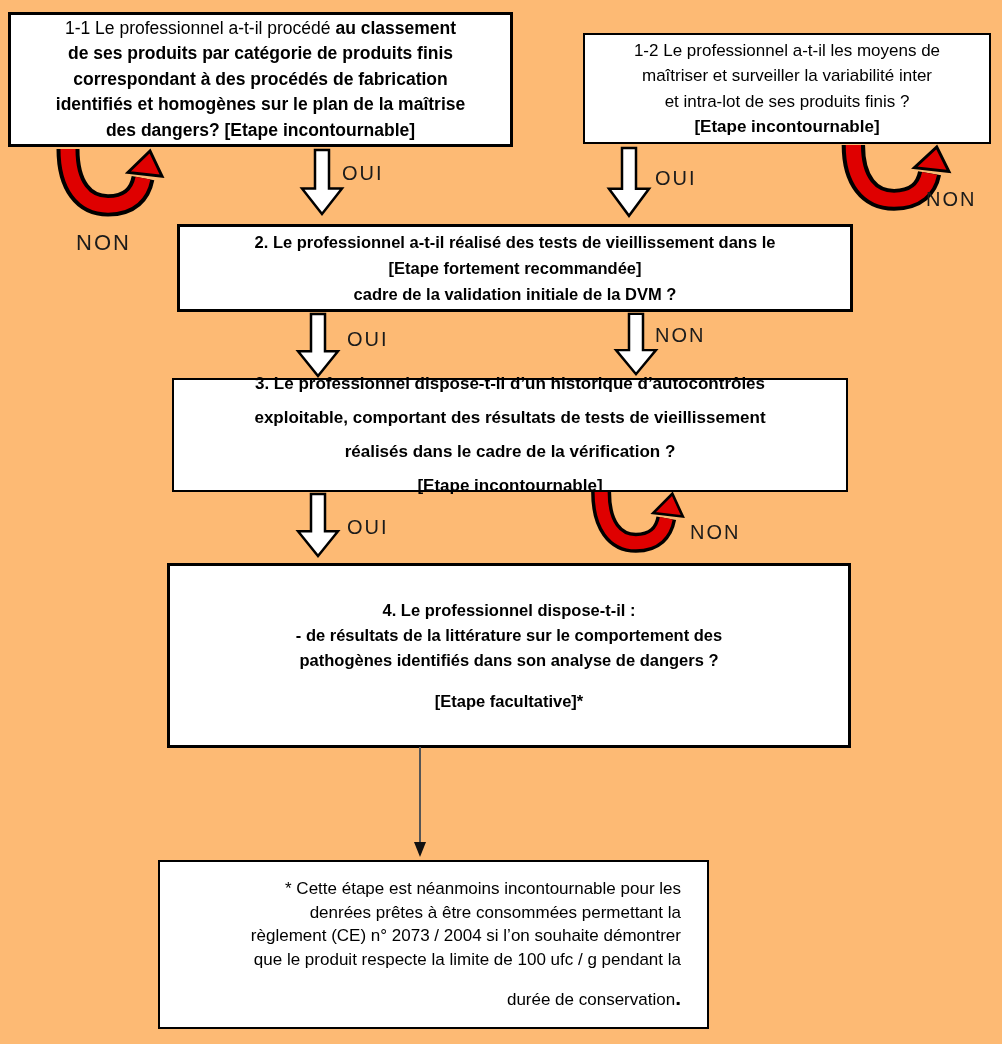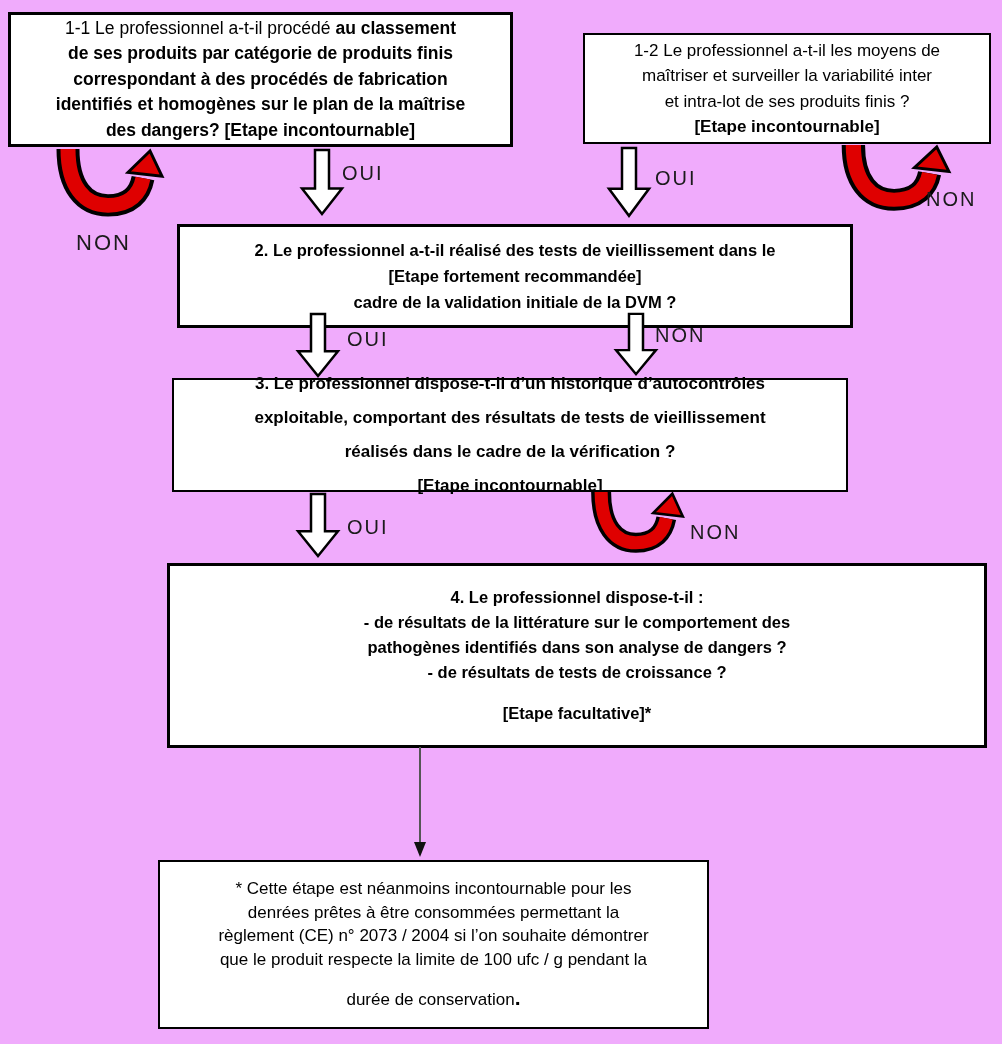--- a/index.html
+++ b/index.html
@@ -1,34 +1,34 @@
 <!DOCTYPE html>
 <html style="--arrow-red: #df0000;"><head>
 <meta charset="utf-8">
 <style>
   :root { --arrow-red:#df0000; --ink:#000; }
   html,body { margin:0; padding:0; background:#fff; }
   #canvas {
-    position:relative; width:1002px; height:1044px; background:#f0abfc;
+    position:relative; width:1002px; height:1044px; background:#fdba74;
     font-family:"Liberation Sans", sans-serif; color:#000; overflow:hidden;
   }
   .box {
     position:absolute; box-sizing:border-box; background:#fff;
     border:2px solid #000; display:flex; flex-direction:column;
     justify-content:center; text-align:center; font-weight:700;
   }
   .box .line { width:100%; }
   .rg { font-weight:400; }
   #box-1-1 { left:8px;  top:12px;  width:505px; height:135px; border-width:3px; font-size:17.5px; line-height:25.5px; }
   #box-1-2 { left:583px; top:33px;  width:408px; height:111px; border-width:2px; font-size:17px;  line-height:25.5px; font-weight:400; }
-  #box-2   { left:177px; top:224px; width:676px; height:104px;  border-width:3px; font-size:16.5px; line-height:26px;align-items:center; }
+  #box-2   { left:177px; top:224px; width:676px; height:88px;  border-width:3px; font-size:16.5px; line-height:26px;align-items:center; }
   #box-3   { left:172px; top:378px; width:676px; height:114px; border-width:2px; font-size:17px;  line-height:26px;gap:8px; }
-  #box-4   { left:167px; top:563px; width:820px; height:185px; border-width:3px; font-size:16.5px; line-height:25px; }
+  #box-4   { left:167px; top:563px; width:684px; height:185px; border-width:3px; font-size:16.5px; line-height:25px; }
   #footnote-box { left:158px; top:860px; width:551px; height:169px; border-width:2px;
-    font-weight:400; font-size:17px; line-height:23.5px; text-align:center; padding:10px 8px; }
+    font-weight:400; font-size:17px; line-height:23.5px; text-align:right; padding:10px 26px; }
   #footnote-box .gap-line { margin-top:15px; }
   #box-4 .gap-line { margin-top:16px; }
   .flow-label {
     position:absolute; font-size:20px; letter-spacing:2px; font-weight:400; color:#1b1b1b;
   }
   svg.block-arrow, svg.loop-arrow, svg.thin-arrow { position:absolute; overflow:visible; }
   .block-arrow polygon { fill:#fff; stroke:#000; stroke-width:2.5; stroke-linejoin:miter; }
   .loop-outline { fill:none; stroke:#000; stroke-width:23; }
   .loop-fill    { fill:none; stroke:var(--arrow-red); stroke-width:15; }
   .loop-head    { fill:var(--arrow-red); stroke:#000; stroke-width:3; stroke-linejoin:miter; }
@@ -68,21 +68,20 @@
     <div class="line">3. Le professionnel dispose-t-il d’un historique d’autocontrôles</div>
     <div class="line">exploitable, comportant des résultats de tests de vieillissement</div>
     <div class="line">réalisés dans le cadre de la vérification ?</div>
     <div class="line">[Etape incontournable]</div>
   </div>
 
   <div class="box" id="box-4">
     <div class="line">4. Le professionnel dispose-t-il :</div>
     <div class="line">- de résultats de la littérature sur le comportement des</div>
     <div class="line">pathogènes identifiés dans son analyse de dangers ?</div>
-    <div class="line">- de résultats de tests de croissance ?</div>
     <div class="line gap-line">[Etape facultative]*</div>
   </div>
 
   <div class="box" id="footnote-box">
     <div class="line">* Cette étape est néanmoins incontournable pour les</div>
     <div class="line">denrées prêtes à être consommées permettant la</div>
     <div class="line">règlement (CE) n° 2073 / 2004 si l’on souhaite démontrer</div>
     <div class="line">que le produit respecte la limite de 100 ufc / g pendant la</div>
     <div class="line gap-line"><span>durée de conservation</span><span class="big-dot">.</span></div>
   </div>

